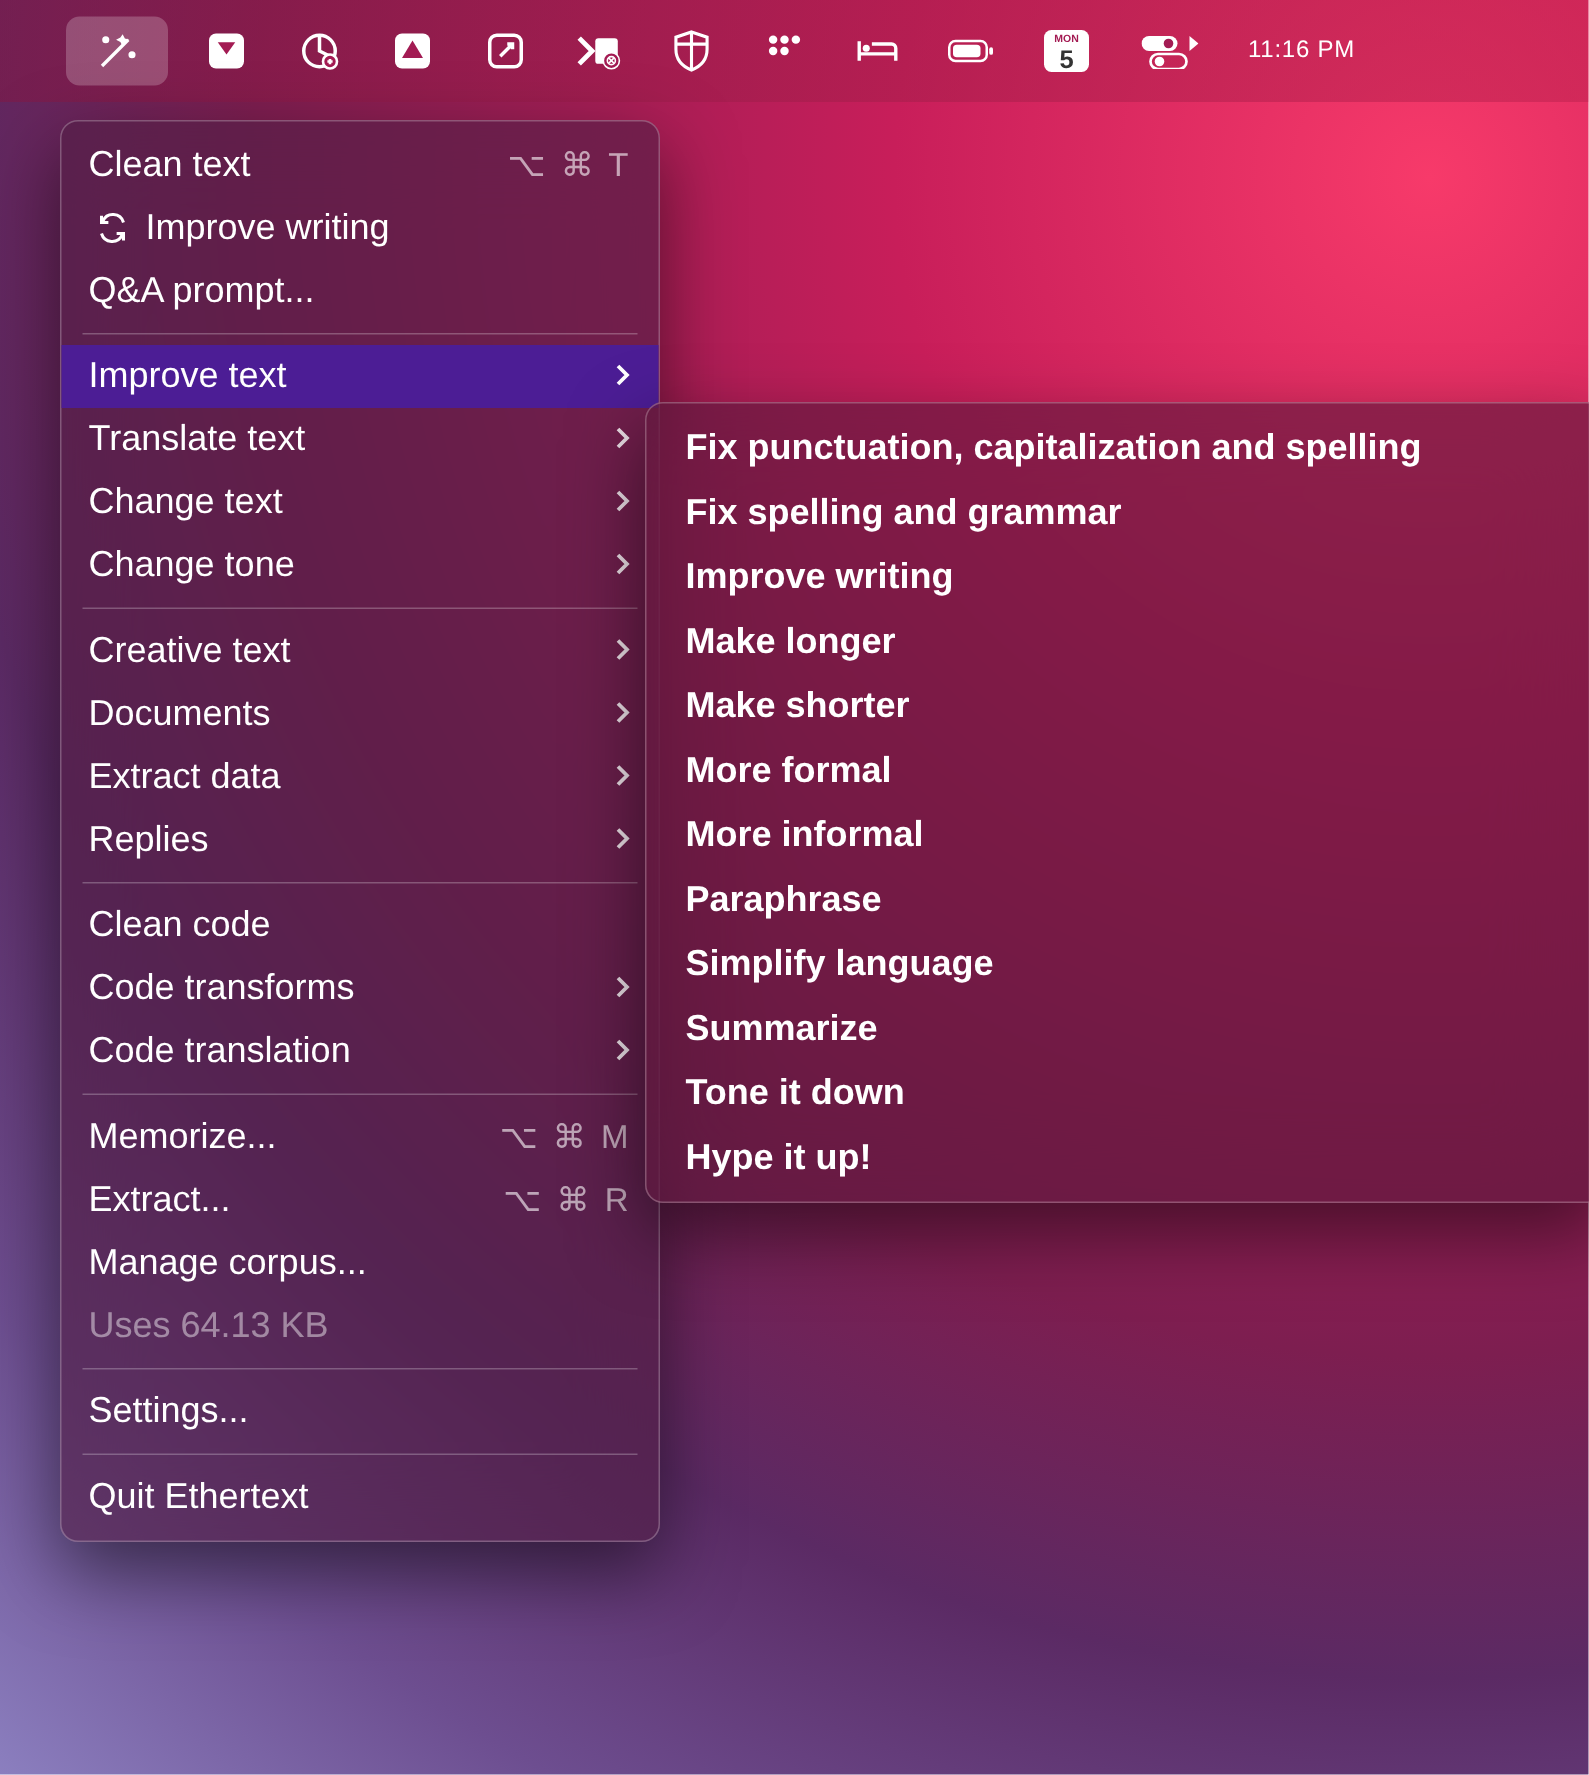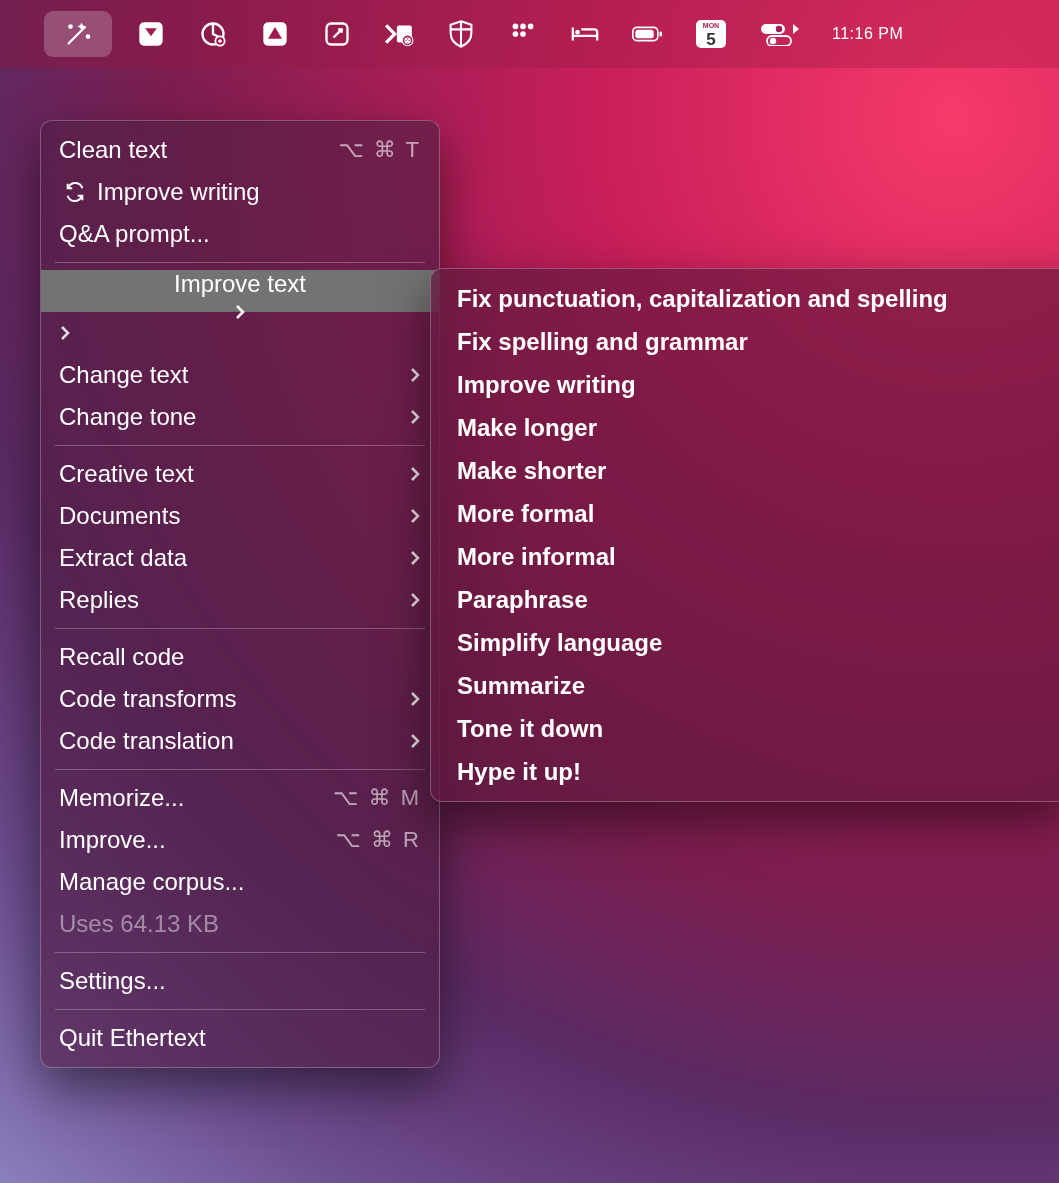--- a/index.html
+++ b/index.html
@@ -38,36 +38,35 @@
     top: 80px;
     left: 40px;
     width: 400px;
     background: rgba(80,30,70,0.62);
     backdrop-filter: blur(30px);
     border: 1px solid rgba(255,255,255,0.25);
     border-radius: 12px;
     box-shadow: 0 20px 50px rgba(0,0,0,0.5);
     padding: 8px 0;
     color: #fff;
-    margin-top: 40px;
   }
   .menu .item {
     display: flex;
     align-items: center;
     padding: 0 18px;
     height: 42px;
     font-size: 24px;
     font-weight: 400;
     cursor: default;
     white-space: nowrap;
   }
   .menu .item .lead-icon { width: 32px; display: inline-flex; justify-content: center; margin-right: 6px; }
   .menu .item .label { flex: 1; }
   .menu .item .shortcut { font-size: 22px; color: rgba(255,255,255,0.6); letter-spacing: 2px; }
-  .menu .item.highlighted { background: #737373; flex-direction: column; }
+  .menu .item.highlighted { background: #4c1d95; }
   .menu .item.disabled { color: rgba(255,255,255,0.45); }
   .menu .sep { height: 1px; background: rgba(255,255,255,0.25); margin: 7px 14px; }
   .menu .chev { color: rgba(255,255,255,0.85); }
   .menu .item.highlighted .chev { color: #fff; }
 
   .submenu {
     position: absolute;
     top: 268px;
     left: 430px;
     width: 640px;
@@ -202,20 +201,21 @@
 
   <div class="sep"></div>
 
   <div class="item highlighted">
     <span class="label">Improve text</span>
     <span class="chev"><svg width="12" height="16" viewBox="0 0 10 16" fill="none" stroke="currentColor" stroke-width="2.5">
           <path d="M2 2l6 6-6 6"></path>
         </svg></span>
   </div>
   <div class="item">
+    <span class="label">Translate text</span>
     <span class="chev"><svg width="12" height="16" viewBox="0 0 10 16" fill="none" stroke="currentColor" stroke-width="2.5">
           <path d="M2 2l6 6-6 6"></path>
         </svg></span>
   </div>
   <div class="item">
     <span class="label">Change text</span>
     <span class="chev"><svg width="12" height="16" viewBox="0 0 10 16" fill="none" stroke="currentColor" stroke-width="2.5">
           <path d="M2 2l6 6-6 6"></path>
         </svg></span>
   </div>
@@ -249,21 +249,21 @@
   <div class="item">
     <span class="label">Replies</span>
     <span class="chev"><svg width="12" height="16" viewBox="0 0 10 16" fill="none" stroke="currentColor" stroke-width="2.5">
           <path d="M2 2l6 6-6 6"></path>
         </svg></span>
   </div>
 
   <div class="sep"></div>
 
   <div class="item">
-    <span class="label">Recall code</span>
+    <span class="label">Clean code</span>
   </div>
   <div class="item">
     <span class="label">Code transforms</span>
     <span class="chev"><svg width="12" height="16" viewBox="0 0 10 16" fill="none" stroke="currentColor" stroke-width="2.5">
           <path d="M2 2l6 6-6 6"></path>
         </svg></span>
   </div>
   <div class="item">
     <span class="label">Code translation</span>
     <span class="chev"><svg width="12" height="16" viewBox="0 0 10 16" fill="none" stroke="currentColor" stroke-width="2.5">
@@ -271,21 +271,21 @@
         </svg></span>
   </div>
 
   <div class="sep"></div>
 
   <div class="item">
     <span class="label">Memorize...</span>
     <span class="shortcut">⌥ ⌘ M</span>
   </div>
   <div class="item">
-    <span class="label">Improve...</span>
+    <span class="label">Extract...</span>
     <span class="shortcut">⌥ ⌘ R</span>
   </div>
   <div class="item">
     <span class="label">Manage corpus...</span>
   </div>
   <div class="item disabled">
     <span class="label">Uses 64.13 KB</span>
   </div>
 
   <div class="sep"></div>

